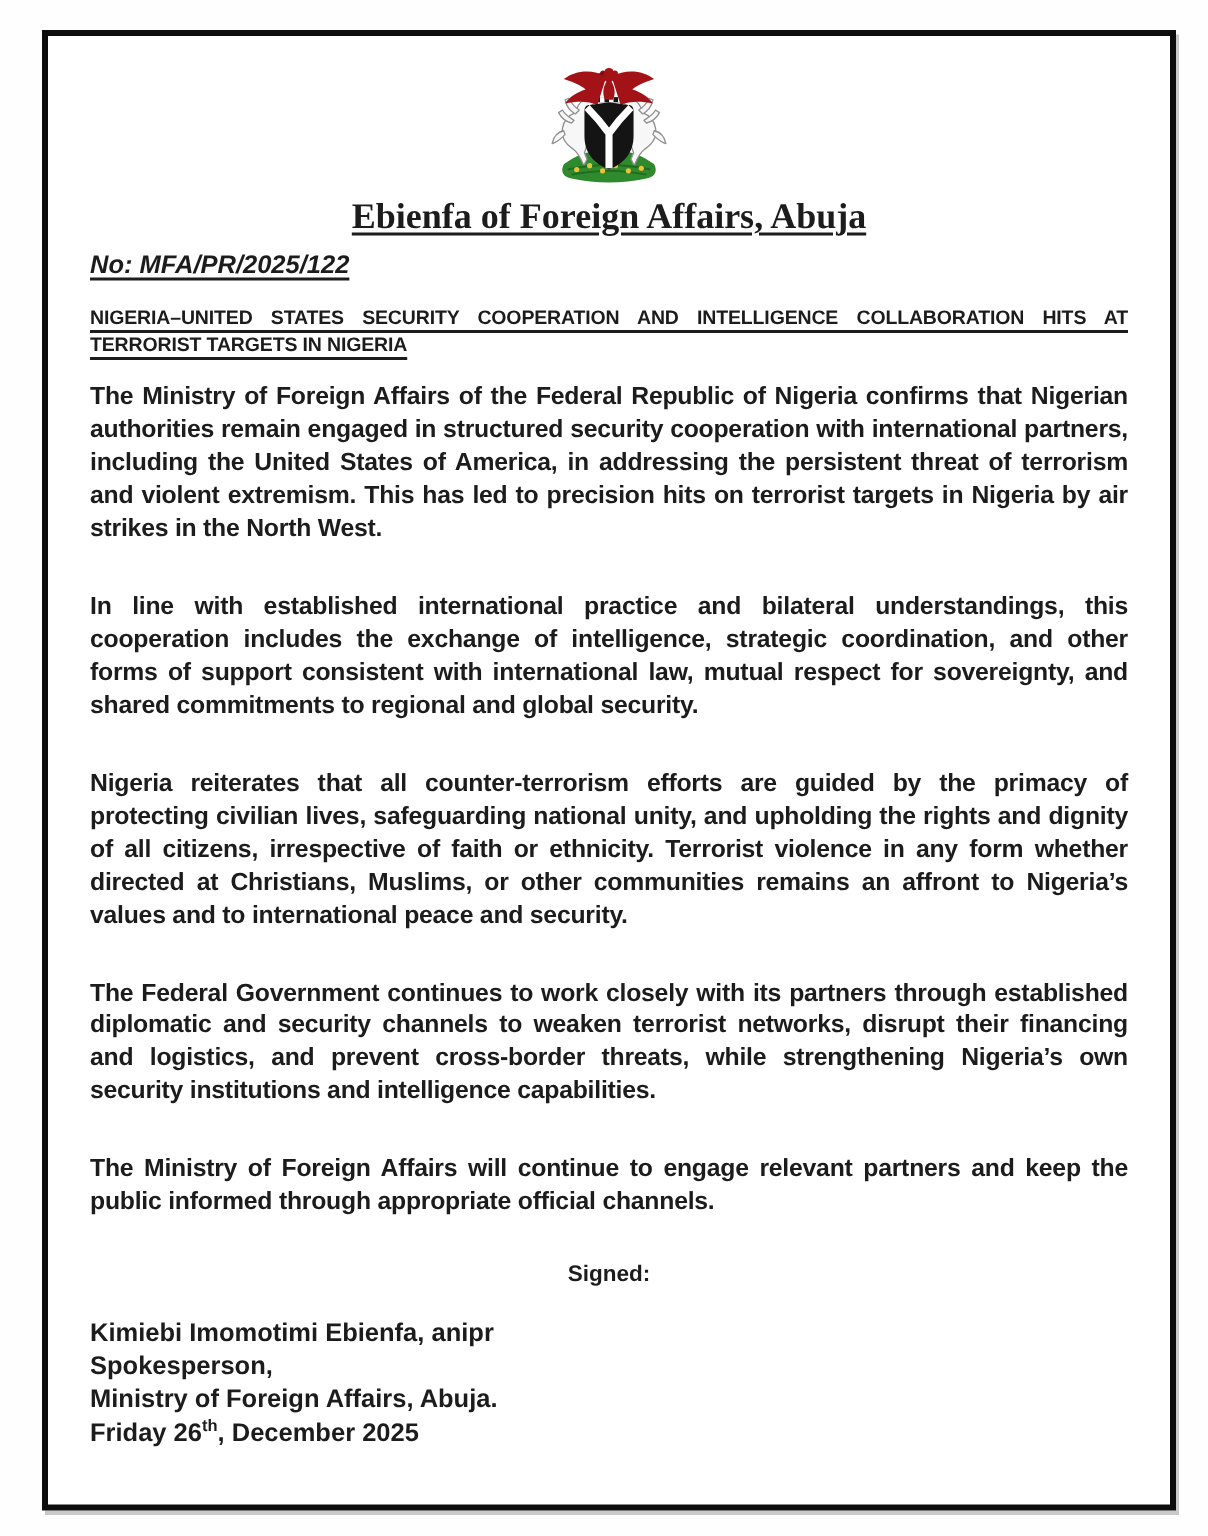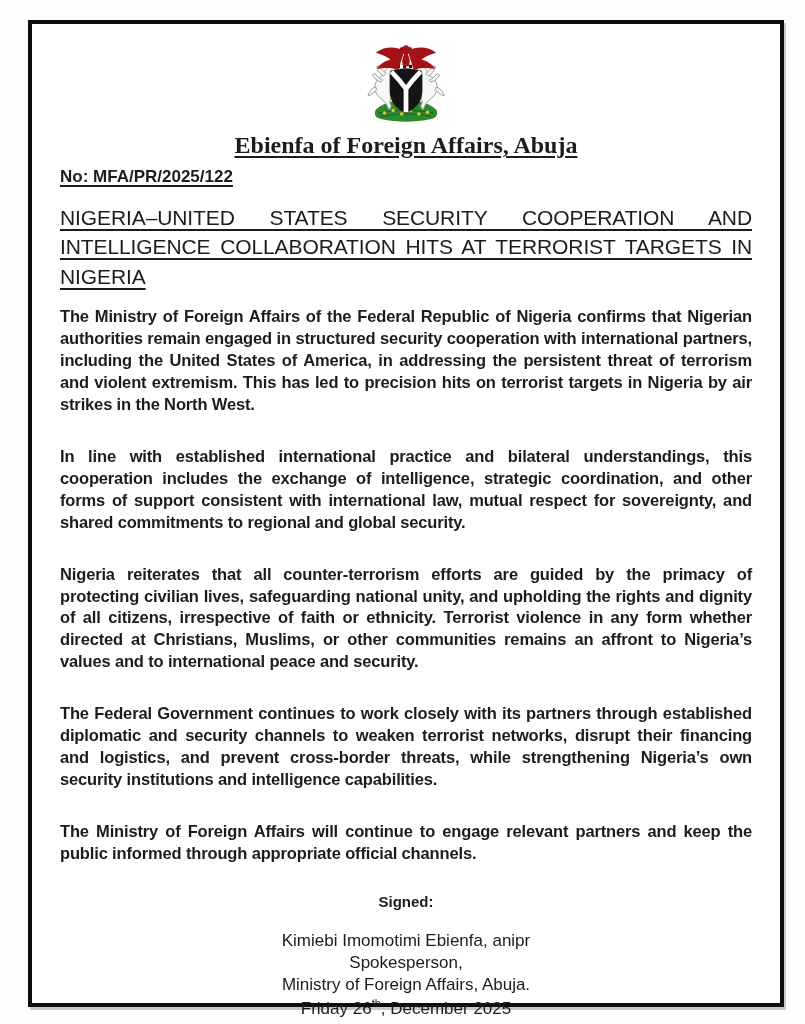--- a/index.html
+++ b/index.html
@@ -11,34 +11,34 @@
 
   .emblem-wrap { display:flex; justify-content:center; margin-top:2px; }
   .emblem-wrap svg { width:112px; height:88px; }
 
   h1.org-title { font-family:"Liberation Serif", serif; font-weight:bold;
         font-size:24px; text-align:center; margin-top:6px;
         text-decoration:underline; text-decoration-thickness:2px; text-underline-offset:3px; }
   h2.release-type { font-family:"Liberation Serif", serif; font-weight:bold;
         font-size:22px; text-align:center; margin-top:26px;
         text-decoration:underline; text-decoration-thickness:2px; text-underline-offset:3px; }
-  .ref-no { font-weight:bold; font-size:17px; margin-top:8px;
+  .ref-no { font-weight:bold; font-style:italic; font-size:17px; margin-top:8px;
         text-decoration:underline; text-decoration-thickness:2px; text-underline-offset:3px; }
 
-  .headline { font-weight:normal; font-size:21px; line-height:1.4; margin-top:16px;
+  .headline { font-weight:bold; font-size:13px; line-height:1.4; margin-top:16px;
         text-align:justify; text-decoration:underline; text-decoration-thickness:2px;
         text-underline-offset:3.5px; letter-spacing:-0.1px; }
 
   .body-text p { font-weight:bold; font-size:16.5px; line-height:1.33;
         text-align:justify; margin-top:30px; letter-spacing:-0.15px; }
   .body-text p:first-child { margin-top:15px; }
 
   .signed { font-weight:bold; font-size:15px; text-align:center; margin-top:28px; }
-  .sig-block { font-weight:normal; font-size:17px; line-height:1.3;
-        text-align:center; margin-top:20px; }
+  .sig-block { font-weight:bold; font-size:17px; line-height:1.3;
+        margin-top:20px; }
   .sig-block sup { font-size:11px; }
 </style>
 </head>
 <body>
 
 <div class="sheet">
 
   <div class="emblem-wrap">
     <svg viewBox="0 0 130 100" aria-hidden="true">
 

